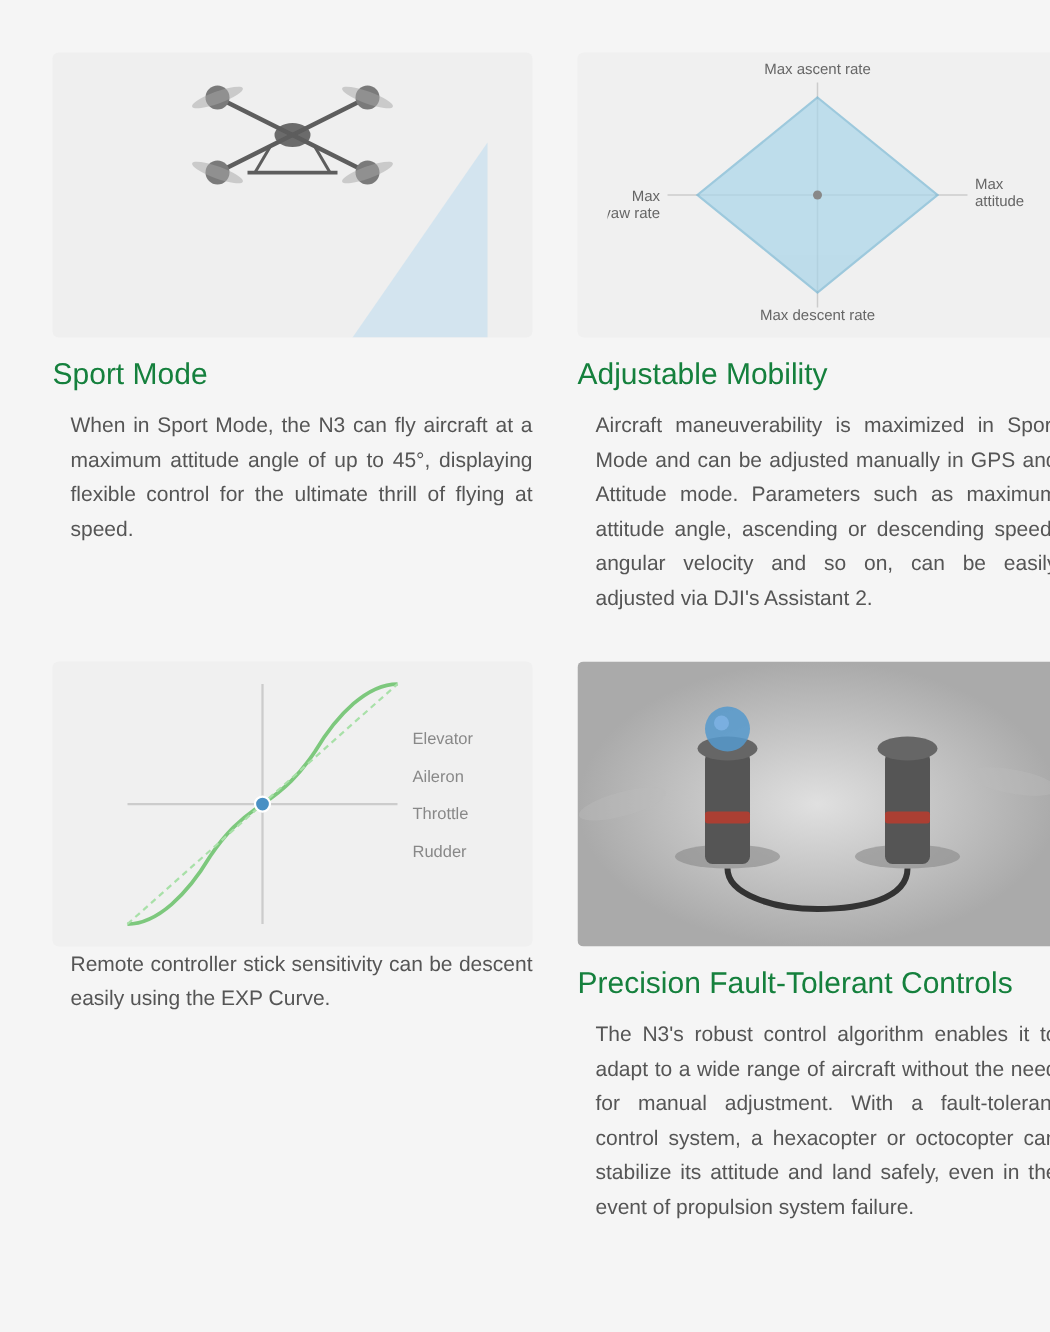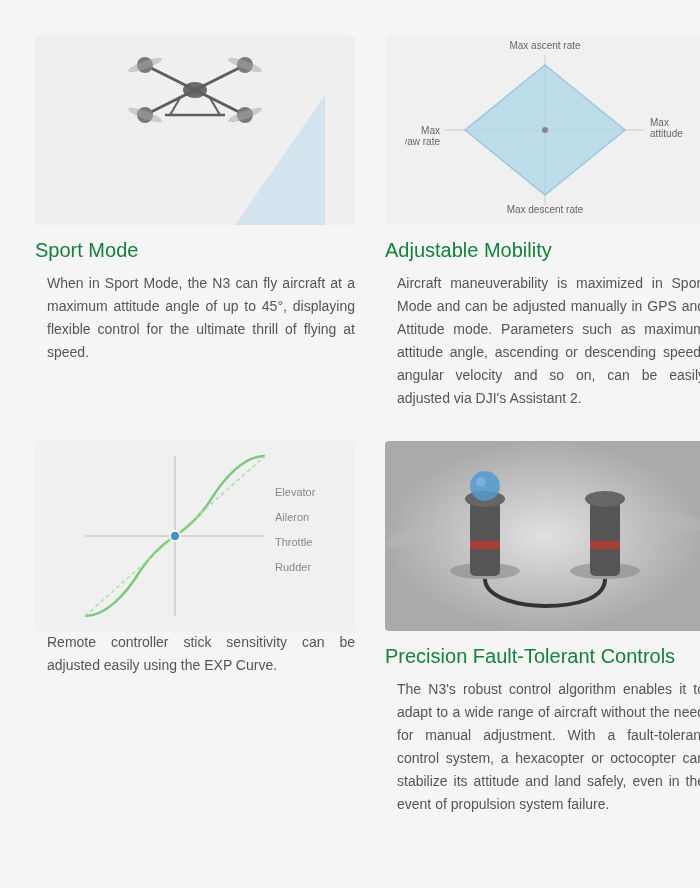--- a/index.html
+++ b/index.html
@@ -168,21 +168,21 @@
         <line x1="50" y1="175" x2="230" y2="15" stroke="#a8e0a8" stroke-width="1.5" stroke-dasharray="4,3"></line>
 
         <circle cx="140" cy="95" r="5" fill="#4a90c4" stroke="#fff" stroke-width="1.5"></circle>
 
         <text x="240" y="55" font-size="11" fill="#888">Elevator</text>
         <text x="240" y="80" font-size="11" fill="#888">Aileron</text>
         <text x="240" y="105" font-size="11" fill="#888">Throttle</text>
         <text x="240" y="130" font-size="11" fill="#888">Rudder</text>
       </svg>
     </div>
-    <div class="section-text">Remote controller stick sensitivity can be adjusted easily using the EXP Curve.</div>
+    <div class="section-text">Remote controller stick sensitivity can be descent easily using the EXP Curve.</div>
   </div>
 
   <div class="cell">
     <div class="image-box precision-img">
 
       <svg viewBox="0 0 320 190" width="320" height="190" xmlns="http://www.w3.org/2000/svg">
         <defs>
           <radialGradient id="bgGrad" cx="50%" cy="50%" r="50%">
             <stop offset="0%" stop-color="#e0e0e0"></stop>
             <stop offset="100%" stop-color="#aaaaaa"></stop>

